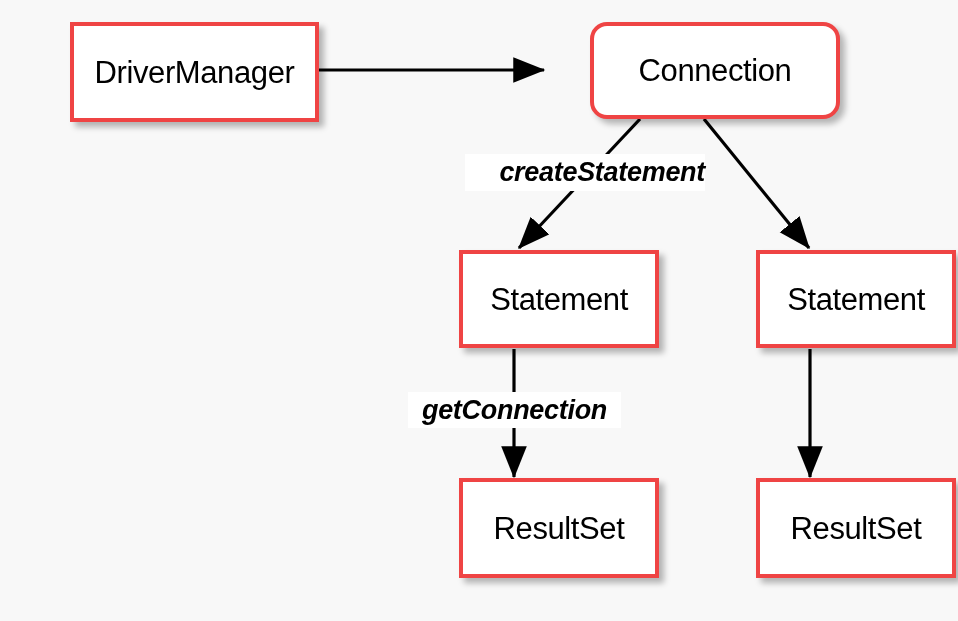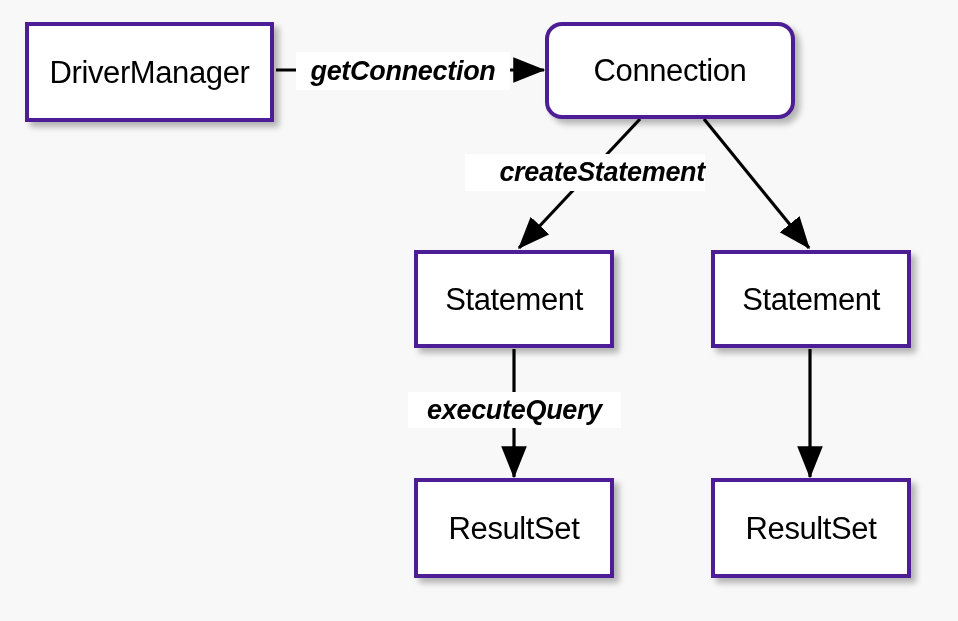--- a/index.html
+++ b/index.html
@@ -25,26 +25,27 @@
     left: 0;
     top: 0;
     width: 958px;
     height: 621px;
     z-index: 1;
   }
   .node {
     position: absolute;
     z-index: 2;
     background: #ffffff;
-    border: 4px solid #4c1d95;
+    border: 4px solid #ef4444;
     box-sizing: border-box;
     box-shadow: 5px 5px 6px rgba(0,0,0,0.28);
     display: flex;
     align-items: center;
     justify-content: center;
+    margin-left: 45px;
   }
   .node-label {
     font-family: "Liberation Sans", "DejaVu Sans", sans-serif;
     font-size: 31px;
     font-weight: 400;
     letter-spacing: -0.4px;
     color: #000000;
     white-space: nowrap;
     line-height: 1;
   }
@@ -109,25 +110,22 @@
   </div>
 
   <div class="node" style="left:414px; top:478px; width:200px; height:100px;">
     <span class="node-label">ResultSet</span>
   </div>
 
   <div class="node" style="left:711px; top:478px; width:200px; height:100px;">
     <span class="node-label">ResultSet</span>
   </div>
 
-  <div class="edge-label" style="left:296px; top:52px; width:214px; height:38px;">
-    <span>getConnection</span>
-  </div>
 
   <div class="edge-label" style="left:465px; top:154px; width:240px; height:37px;justify-content:flex-end;">
     <span>createStatement</span>
   </div>
 
   <div class="edge-label" style="left:408px; top:392px; width:213px; height:36px;">
-    <span>executeQuery</span>
+    <span>getConnection</span>
   </div>
 
 </div>
 
 </body></html>

